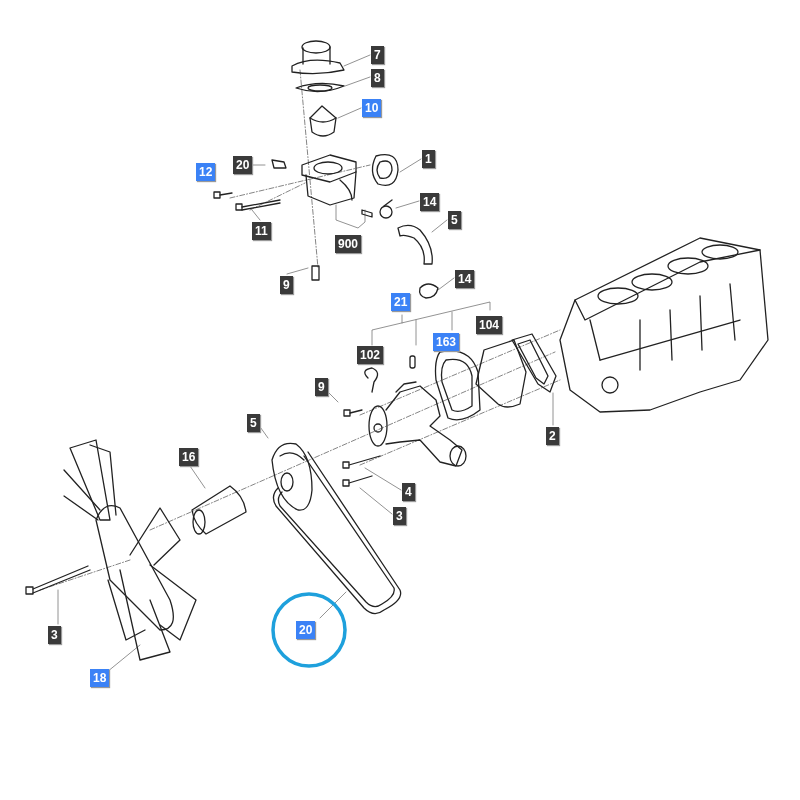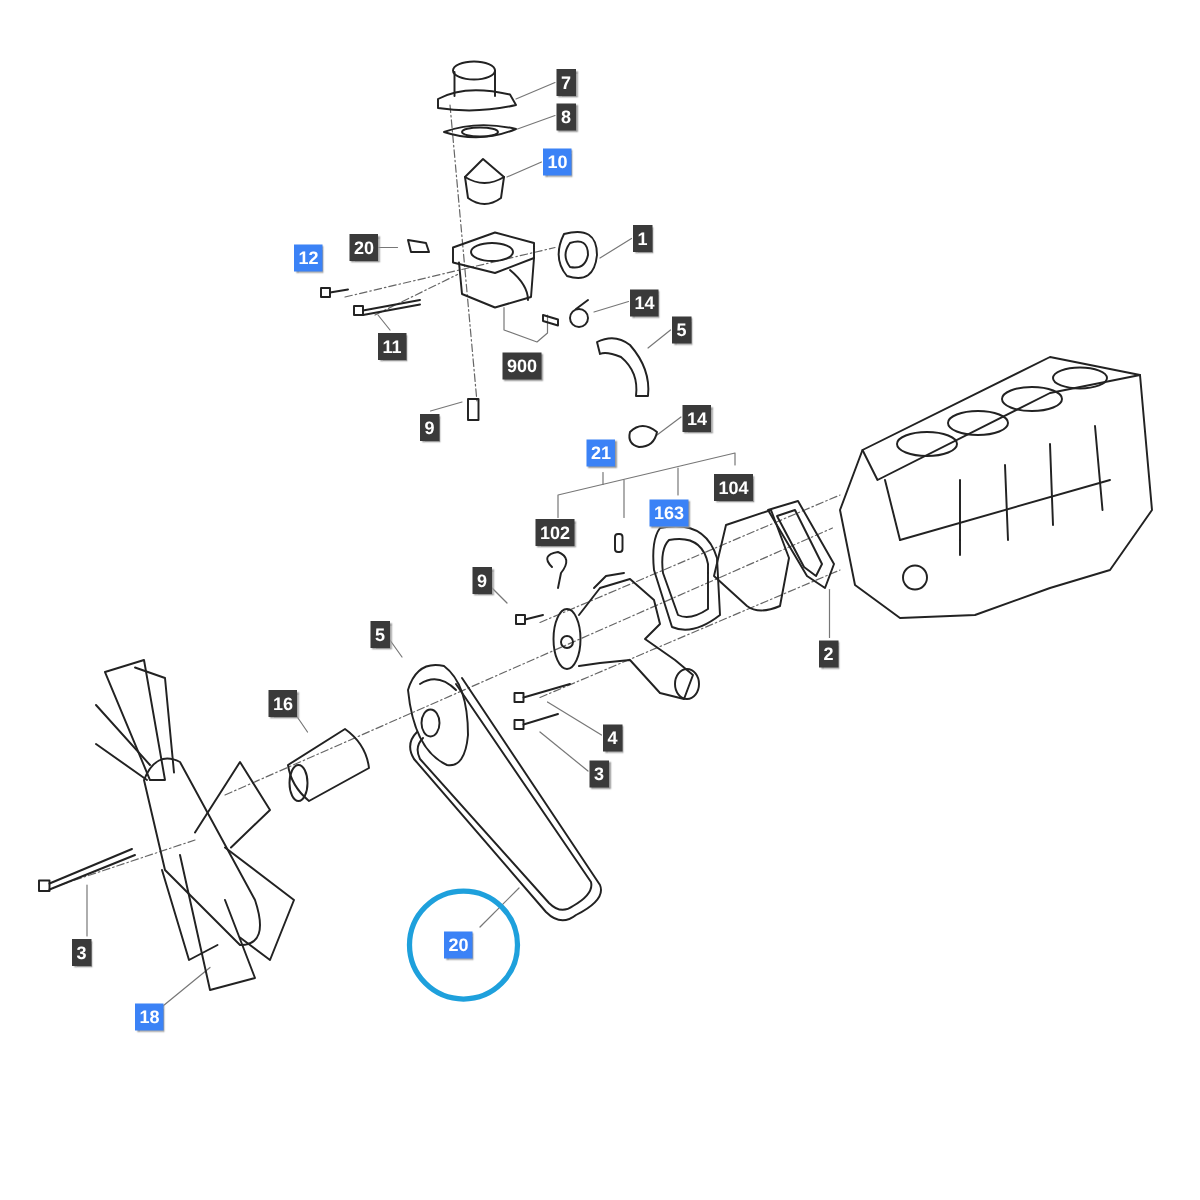--- a/index.html
+++ b/index.html
@@ -207,19 +207,19 @@
   <div class="lbl dark" style="left:335px;top:235px">900</div>
   <div class="lbl dark" style="left:280px;top:276px">9</div>
   <div class="lbl dark" style="left:455px;top:270px">14</div>
   <div class="lbl cyan" style="left:391px;top:293px">21</div>
   <div class="lbl dark" style="left:476px;top:316px">104</div>
   <div class="lbl cyan" style="left:433px;top:333px">163</div>
   <div class="lbl dark" style="left:357px;top:346px">102</div>
   <div class="lbl dark" style="left:315px;top:378px">9</div>
   <div class="lbl dark" style="left:546px;top:427px">2</div>
   <div class="lbl dark" style="left:247px;top:414px">5</div>
-  <div class="lbl dark" style="left:179px;top:460px">16</div>
+  <div class="lbl dark" style="left:179px;top:448px">16</div>
   <div class="lbl dark" style="left:402px;top:483px">4</div>
   <div class="lbl dark" style="left:393px;top:507px">3</div>
   <div class="lbl dark" style="left:48px;top:626px">3</div>
   <div class="lbl cyan" style="left:296px;top:621px">20</div>
   <div class="lbl cyan" style="left:90px;top:669px">18</div>
 </div>
 
 </body></html>

